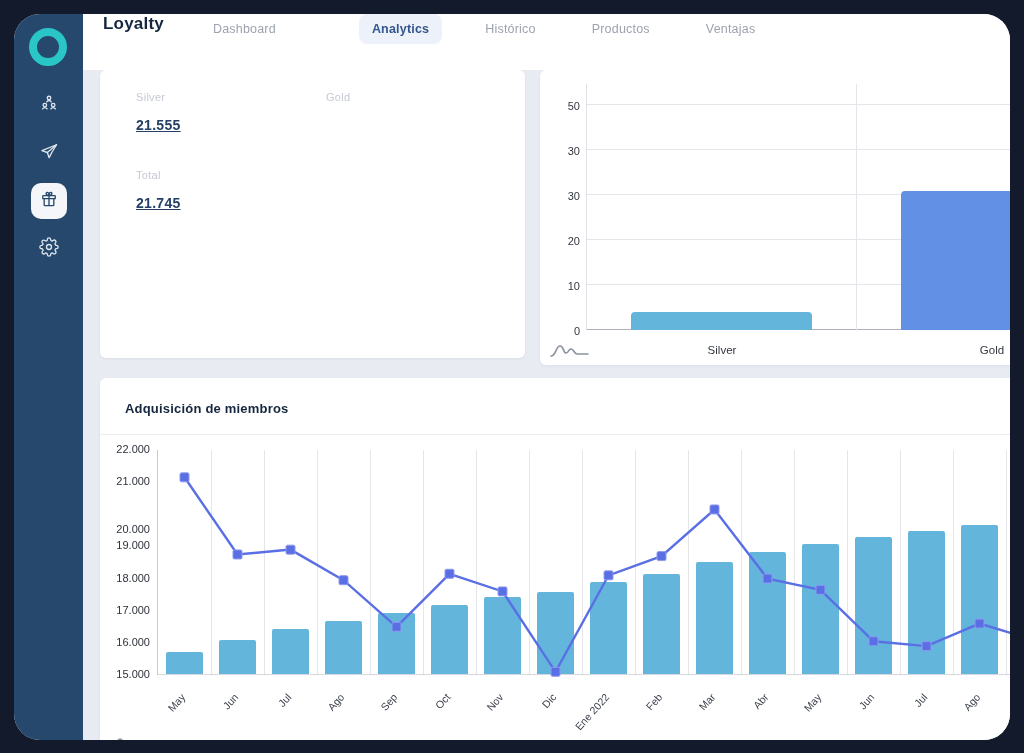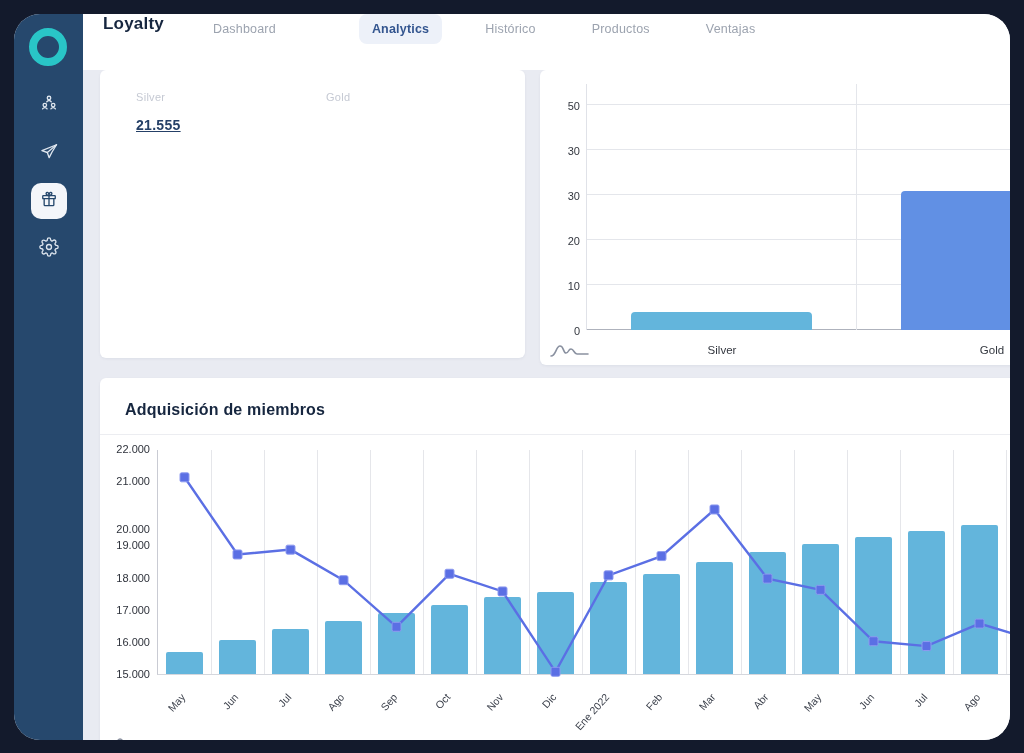--- a/index.html
+++ b/index.html
@@ -57,21 +57,21 @@
   .c1-ylab { position:absolute; width:30px; left:-37px; text-align:right; font-size:11px; color:#33373F; }
   .c1-cats { position:absolute; inset:0; display:flex; }
   .c1-cell { flex:1 1 0; position:relative; }
   .c1-cell + .c1-cell { border-left:1px solid #E4E6EB; }
   .c1-bar { position:absolute; bottom:0; left:16.5%; width:67%; border-radius:4px 4px 0 0; }
   .c1-xlab { position:absolute; top:260px; text-align:center; font-size:11.5px; color:#33373F; }
   .amlogo { position:absolute; cursor:pointer; }
   .amlogo svg { display:block; }
   
   .chart-card-bottom { left:17px; top:308px; width:978px; height:380px; }
-  .c2-title { position:absolute; left:25px; top:23px; font-size:16px; font-weight:700; color:#16263F; letter-spacing:.2px; }
+  .c2-title { position:absolute; left:25px; top:23px; font-size:13px; font-weight:700; color:#16263F; letter-spacing:.2px; }
   .c2-divider { position:absolute; left:0; right:0; top:56px; height:1px; background:#ECEDF1; }
   .c2 { position:absolute; left:57px; top:72px; width:901px; height:225px; border-left:1px solid #C9CBD3; border-bottom:1px solid #D5D7DD; }
   .c2-vgrid { position:absolute; top:0; bottom:0; width:1px; background:#E5E6EA; }
   .c2-ylab { position:absolute; right:calc(100% + 8px); width:46px; text-align:right; font-size:11px; color:#2E323B; white-space:nowrap; }
   .c2-bar { position:absolute; bottom:0; border-radius:2px 2px 0 0; }
   .c2-line { position:absolute; inset:0; overflow:visible; }
   .c2-xlab { position:absolute; width:80px; text-align:right; font-size:10.5px; color:#3A3F4A; transform-origin:100% 50%; transform:rotate(-48deg); white-space:nowrap; }
 </style>
 </head>
 <body>
@@ -128,20 +128,24 @@
   <main class="content">
 
     <section class="card stats-card">
       <div class="stats-grid" id="stats-grid">
           <div class="stat-cell">
             <div class="stat-label">Silver</div>
             <div class="stat-value">21.555</div>
           </div>
           <div class="stat-cell">
             <div class="stat-label">Gold</div>
+          </div>
+          <div class="stat-cell">
+            <div class="stat-label">Total</div>
+            <div class="stat-value">21.745</div>
           </div>
         </div>
     </section>
 
     <section class="card chart-card-top">
       <div class="c1" id="chart1">
           <div class="c1-grid zero" style="bottom: 0px;"></div>
           <div class="c1-ylab" style="bottom: -7px;">0</div>
           <div class="c1-grid" style="bottom: 45px;"></div>
           <div class="c1-ylab" style="bottom: 38px;">10</div>

